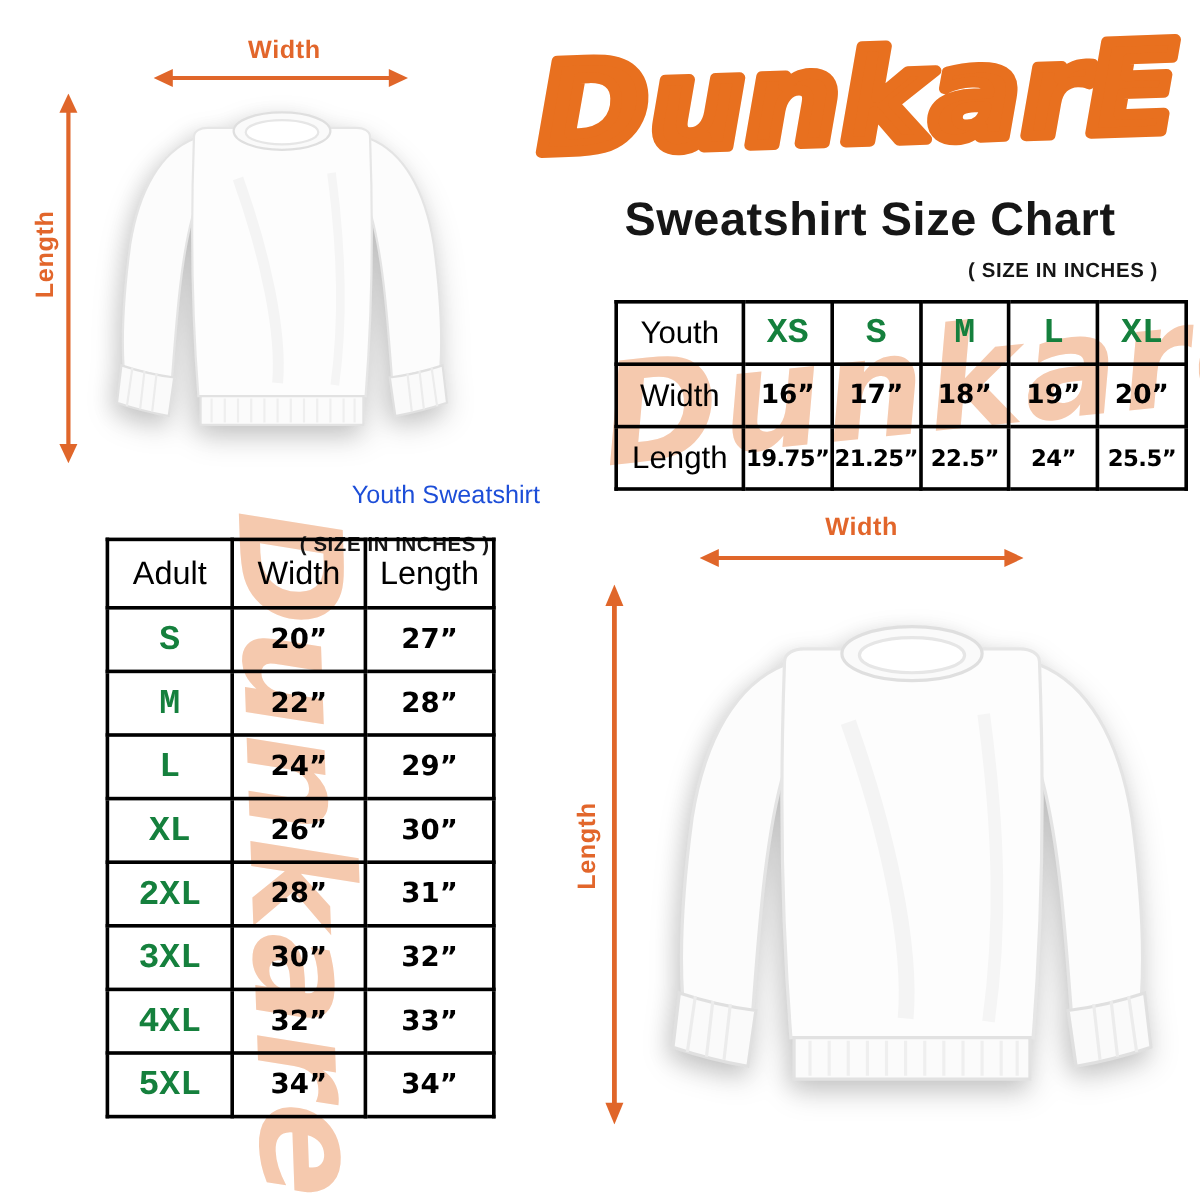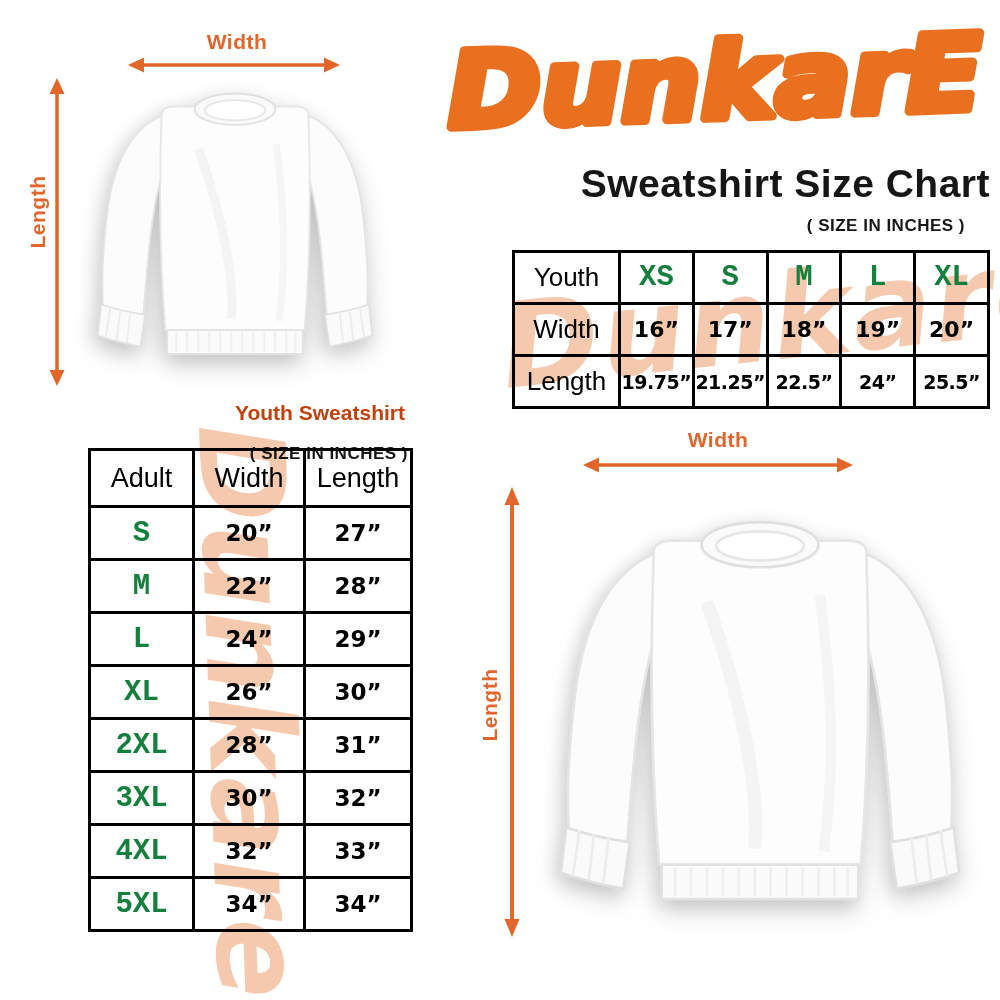--- a/index.html
+++ b/index.html
@@ -16,21 +16,21 @@
     font-family:"DejaVu Sans", sans-serif; font-style:italic; font-weight:bold;
     white-space:nowrap; pointer-events:none; letter-spacing:2px;
   }
   .wm-youth { left:500px; top:248px; font-size:118px; transform:rotate(-6deg); }
   .wm-adult { left:250px; top:712px; font-size:118px; transform:translate(-50%,-50%) rotate(88deg); }
 
   
   .logo-wrap { position:absolute; left:435px; top:8px; width:560px; height:150px; z-index:2; }
   .chart-title {
     position:absolute; left:460px; top:162px; width:530px; z-index:2;
-    text-align:right; font-size:39px; font-weight:bold; color:#161616; letter-spacing:0.5px;
+    text-align:center; font-size:39px; font-weight:bold; color:#161616; letter-spacing:0.5px;
   }
   .size-note {
     position:absolute; z-index:2; font-weight:bold; font-size:17px; color:#161616; letter-spacing:0.5px;
   }
   .note-top { left:460px; top:216px; width:505px; text-align:right; }
   .note-adult { left:150px; top:444px; width:258px; text-align:right; }
 
   
   table.size-table {
     position:absolute; z-index:2; border-collapse:collapse; table-layout:fixed;
@@ -58,21 +58,21 @@
   .adult-table .cell-value { font-size:23px; }
 
   
   .figure-label {
     position:absolute; z-index:2; color:#E2662B; font-weight:bold; font-size:21px;
     text-align:center; letter-spacing:0.5px;
   }
   .v-rot { transform:rotate(-90deg); transform-origin:left top; width:120px; text-align:center; }
   .arrow { position:absolute; z-index:2; }
   .caption {
-    position:absolute; z-index:2; font-weight:bold; font-size:21px; color:#c2410c; text-align:center;
+    position:absolute; z-index:2; font-weight:normal; font-size:21px; color:#1d4ed8; text-align:right;
   }
   .shirt { position:absolute; z-index:2;
     filter: drop-shadow(0px 10px 12px rgba(0,0,0,0.16)) drop-shadow(-6px 5px 9px rgba(0,0,0,0.10));
   }
 </style>
 </head>
 <body>
 
 <div class="canvas">
 

